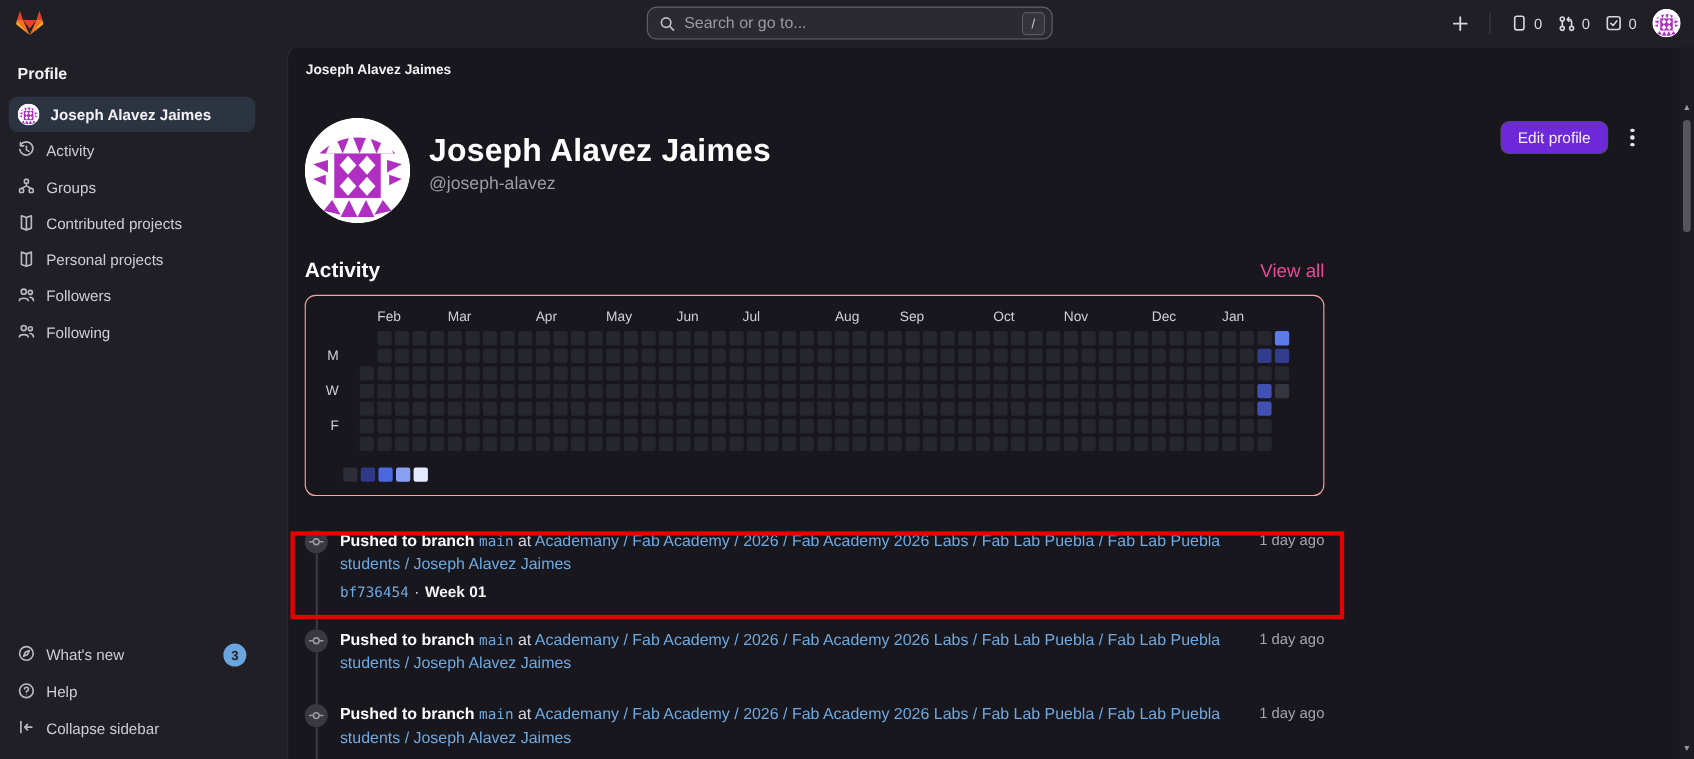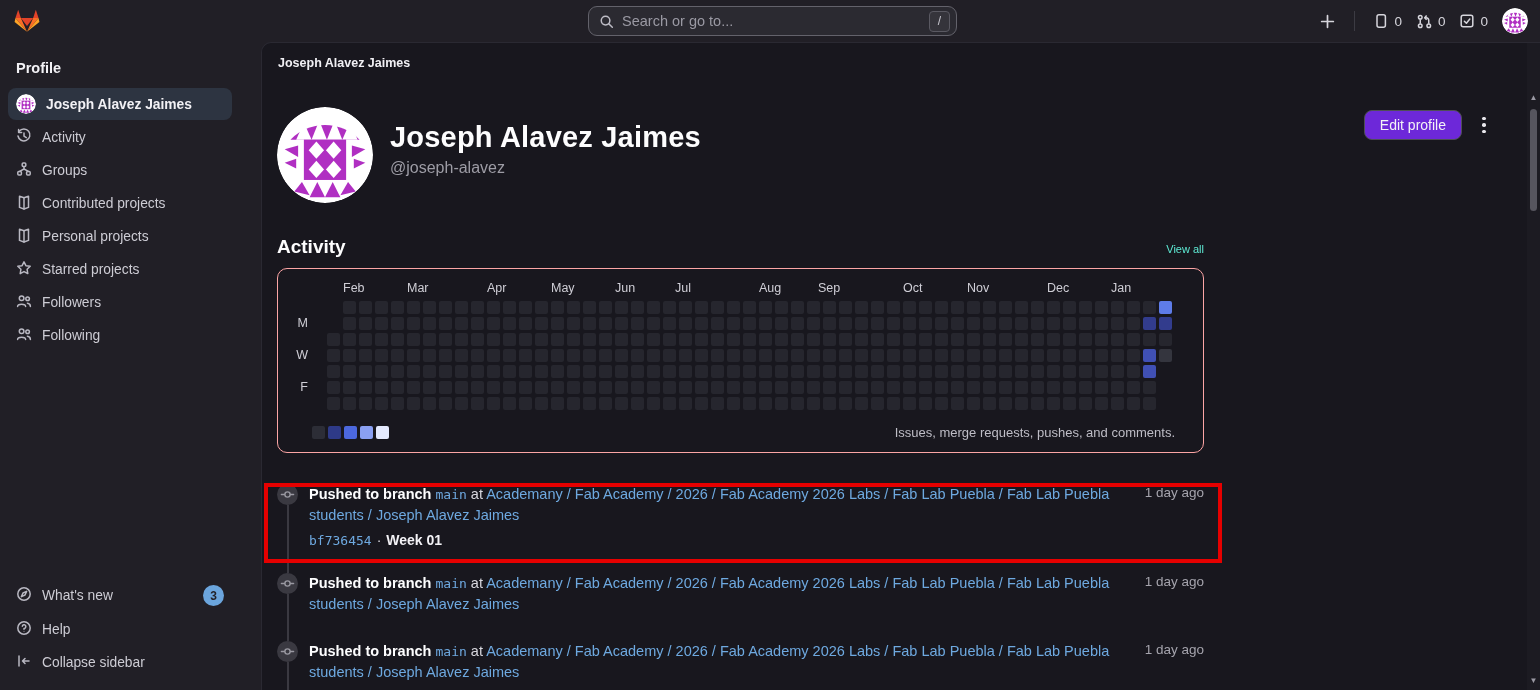--- a/index.html
+++ b/index.html
@@ -61,21 +61,21 @@
   .profile-actions { margin-left:auto; display:flex; align-items:center; gap:12px; padding-top:3px; }
   .edit-btn {
     background:#6d28d9; border:1px solid #4f4e57; color:#f3f2f6; font-size:14px;
     padding:6px 15px; border-radius:8px; cursor:pointer; font-family:inherit;
   }
   .kebab-btn { width:20px; display:flex; flex-direction:column; align-items:center; gap:3px; cursor:pointer; padding:4px 0; }
   .kebab-btn i { width:3.5px; height:3.5px; border-radius:50%; background:#e8e7ec; }
 
   .activity-row { width:927px; display:flex; align-items:baseline; margin-top:33px; }
   .activity-heading { font-size:19px; font-weight:700; color:#fdfdfe; }
-  .view-all { margin-left:auto; color:#5eead4; font-size:11px; text-decoration:none; cursor:pointer; }
+  .view-all { margin-left:auto; color:#ec4899; font-size:17px; text-decoration:none; cursor:pointer; }
 
   
   .hm-card {
     width:927px; margin-top:10px; border:1px solid #fca5a5; border-radius:10px;
     padding:12px 14px 12px 0; background:#18171e;
   }
   .hm-wrap { position:relative; padding-left:49px; }
   .hm-months { position:relative; height:20px; }
   .hm-month { position:absolute; top:0; font-size:12.5px; color:#cfced6; }
   .hm-grid { position:relative; width:848px; height:112px; }
@@ -255,26 +255,20 @@
               <path d="M8 3.8V15" fill="none" stroke="#b9b8c2" stroke-width="1.5" stroke-linecap="round" stroke-linejoin="round"></path>
             </svg></span>
           <span>Contributed projects</span>
         </div>
         <div class="sb-item">
           <span><svg width="16" height="16" viewBox="0 0 16 16">
               <path d="M3.5 2.2 8 3.8l4.5-1.6v11.2L8 15 3.5 13.4Z" fill="none" stroke="#b9b8c2" stroke-width="1.5" stroke-linecap="round" stroke-linejoin="round"></path>
               <path d="M8 3.8V15" fill="none" stroke="#b9b8c2" stroke-width="1.5" stroke-linecap="round" stroke-linejoin="round"></path>
             </svg></span>
           <span>Personal projects</span>
-        </div>
-        <div class="sb-item">
-          <span><svg width="16" height="16" viewBox="0 0 16 16">
-              <path d="M8 1.8l1.9 3.9 4.3.6-3.1 3 .7 4.3L8 11.6l-3.8 2 .7-4.3-3.1-3 4.3-.6Z" fill="none" stroke="#b9b8c2" stroke-width="1.5" stroke-linecap="round" stroke-linejoin="round"></path>
-            </svg></span>
-          <span>Starred projects</span>
         </div>
         <div class="sb-item">
           <span><svg width="16" height="16" viewBox="0 0 16 16">
               <circle cx="5.6" cy="5.2" r="2.3" fill="none" stroke="#b9b8c2" stroke-width="1.5" stroke-linecap="round" stroke-linejoin="round"></circle>
               <path d="M1.6 13.4c0-3 8-3 8 0" fill="none" stroke="#b9b8c2" stroke-width="1.5" stroke-linecap="round" stroke-linejoin="round"></path>
               <circle cx="11.6" cy="5.8" r="1.8" fill="none" stroke="#b9b8c2" stroke-width="1.5" stroke-linecap="round" stroke-linejoin="round"></circle>
               <path d="M11.4 10.2c1.8.2 3 1.2 3 3.2" fill="none" stroke="#b9b8c2" stroke-width="1.5" stroke-linecap="round" stroke-linejoin="round"></path>
             </svg></span>
           <span>Followers</span>
         </div>
@@ -735,21 +729,20 @@
             </div>
         </div>
         <div class="hm-legend">
           <span id="hm-legend-squares" style="display:flex">
               <span class="sq" style="background: rgb(44, 45, 54);"></span>
               <span class="sq" style="background: rgb(46, 58, 136);"></span>
               <span class="sq" style="background: rgb(76, 104, 222);"></span>
               <span class="sq" style="background: rgb(138, 160, 242);"></span>
               <span class="sq" style="background: rgb(228, 234, 254);"></span>
             </span>
-          <span class="hm-note">Issues, merge requests, pushes, and comments.</span>
         </div>
       </div>
 
       <div class="feed" id="feed">
           <div class="feed-item">
     <div class="feed-gutter">
       <span class="commit-badge">
                 <svg width="15" height="15" viewBox="0 0 16 16">
                   <path d="M1.5 8h3.2M11.3 8h3.2" stroke="#9a99a2" stroke-width="1.5" stroke-linecap="round"></path>
                   <circle cx="8" cy="8" r="2.8" fill="none" stroke="#9a99a2" stroke-width="1.5"></circle>

